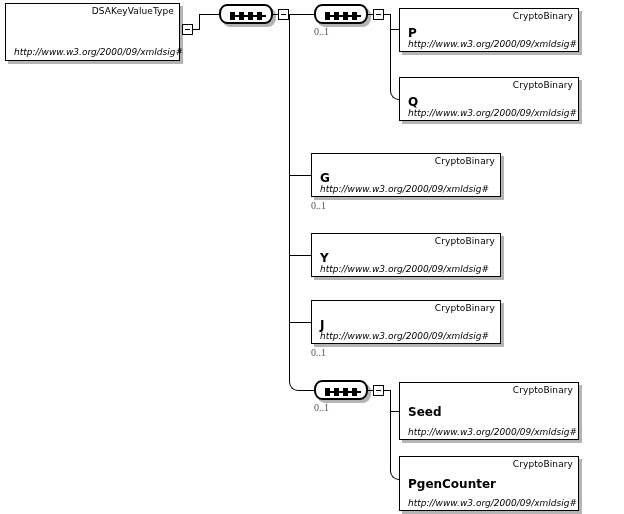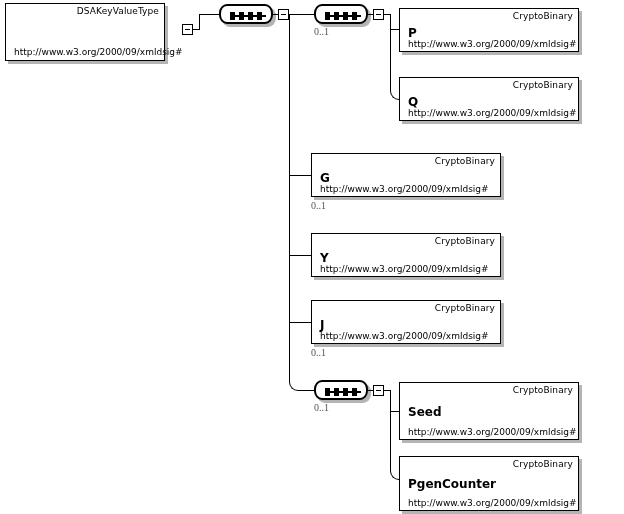--- a/index.html
+++ b/index.html
@@ -45,20 +45,21 @@
     color: #000000;
     white-space: nowrap;
   }
   .node .ns {
     position: absolute;
     left: 8px;
     bottom: 2px;
     font-size: 9px;
     color: #000000;
     white-space: nowrap;
+    font-style: italic;
   }
   
   .node.root .elname { top: 16px; font-size: 13px; }
   .node.root .ns { bottom: 3px; }
   .node.elem .elname { top: 17px; }
   
   .occ {
     position: absolute;
     font-size: 10px;
     color: #555555;
@@ -140,21 +141,21 @@
     border-bottom: 1px solid #000000;
     border-bottom-left-radius: 9px;
     background: transparent;
   }
 </style>
 </head>
 <body>
 
 <div id="canvas">
 
-  <div class="node root" style="left:5px; top:3px; width:160px; height:58px;">
+  <div class="node root" style="left:5px; top:3px; width:175px; height:58px;">
     <div class="typename">DSAKeyValueType</div>
     <div class="ns">http://www.w3.org/2000/09/xmldsig#</div>
   </div>
 
   <div class="expander" style="left:182px; top:24px;"></div>
 
   <div class="ln h" style="left:193px; top:29px; width:6px;"></div>
   <div class="ln v" style="left:199px; top:14px; height:16px;"></div>
   <div class="ln h" style="left:199px; top:14px; width:20px;"></div>
 

